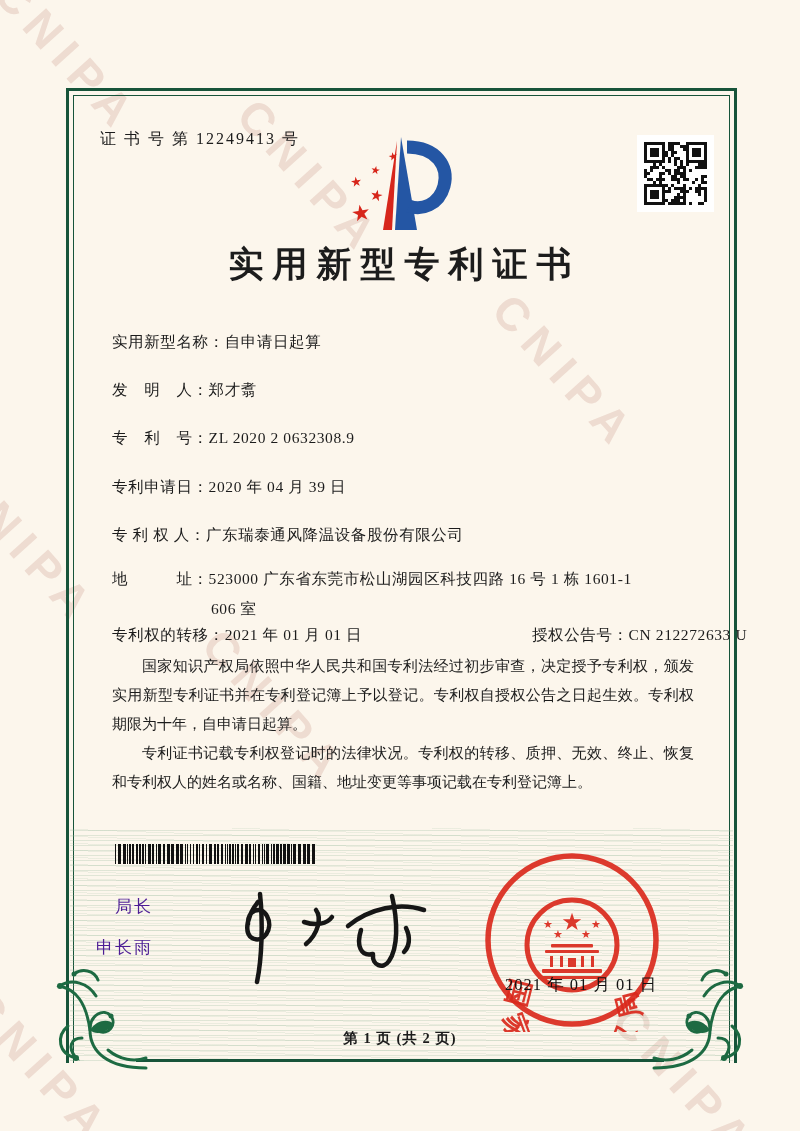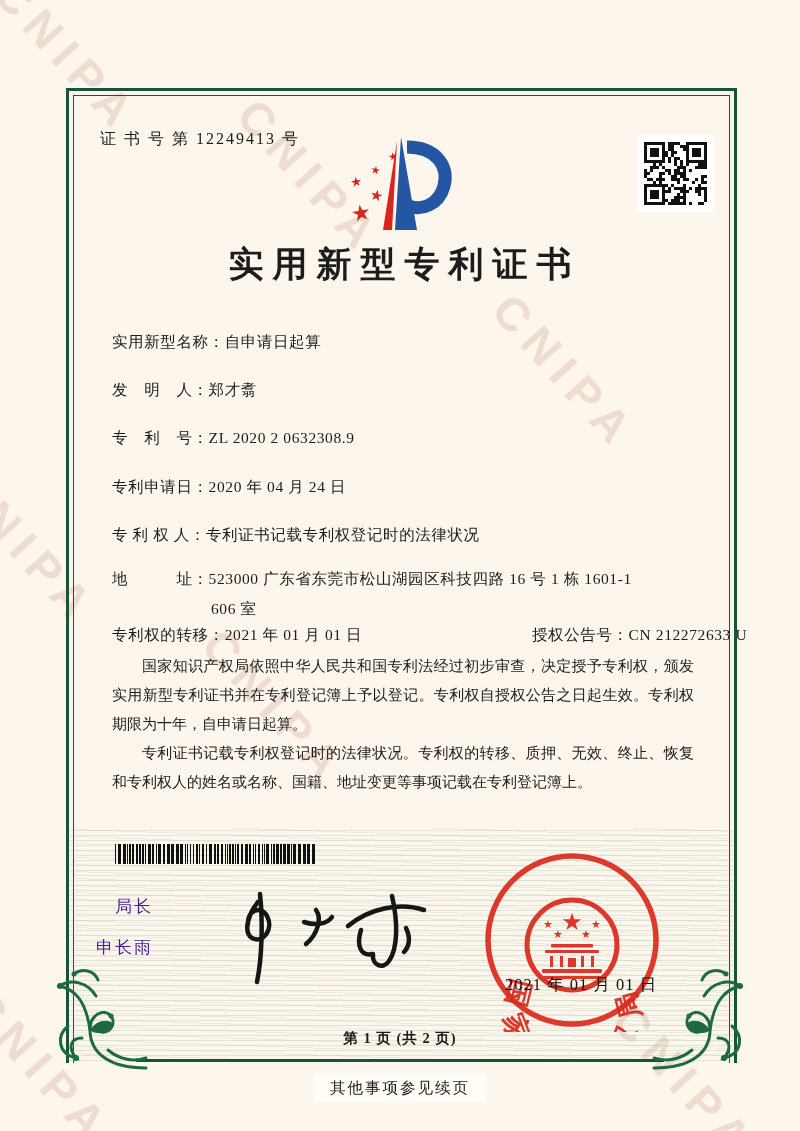--- a/index.html
+++ b/index.html
@@ -573,24 +573,24 @@
   <div class="frow r1">
     <span>实用新型名称：</span><span>自申请日起算</span>
   </div>
   <div class="frow r2">
     <span>发　明　人：</span><span>郑才翥</span>
   </div>
   <div class="frow r3">
     <span>专　利　号：</span><span>ZL 2020 2 0632308.9</span>
   </div>
   <div class="frow r4">
-    <span>专利申请日：</span><span>2020 年 04 月 24 日</span>
+    <span>专利申请日：</span><span>2020 年 04 月 39 日</span>
   </div>
   <div class="frow r5">
-    <span>专 利 权 人：</span><span>专利证书记载专利权登记时的法律状况</span>
+    <span>专 利 权 人：</span><span>广东瑞泰通风降温设备股份有限公司</span>
   </div>
   <div class="frow addr1">
     <span>地　　　址：</span><span>523000 广东省东莞市松山湖园区科技四路 16 号 1 栋 1601-1</span>
   </div>
   <div class="frow addr2">
     <span>606 室</span>
   </div>
   <div class="frow r7">
     <span>专利权的转移：</span><span>2021 年 01 月 01 日</span>
     <span class="grant-no"><span>授权公告号：</span><span>CN 212272633 U</span></span>
@@ -700,17 +700,14 @@
         <rect x="101" y="108" width="3" height="11"></rect>
         <rect x="111" y="108" width="3" height="11"></rect>
         <rect x="62" y="121" width="60" height="4" rx="1"></rect>
         <rect x="58" y="128" width="68" height="3" rx="1"></rect>
       </g>
     </g>
   </svg>
   <div class="seal-date">2021 年 01 月 01 日</div>
 
   <div class="page-ind">第 1 页 (共 2 页)</div>
-  <div class="cont-note">
-    <span>其他事项参见续页</span>
-  </div>
 
 </div>
 
 </body></html>

